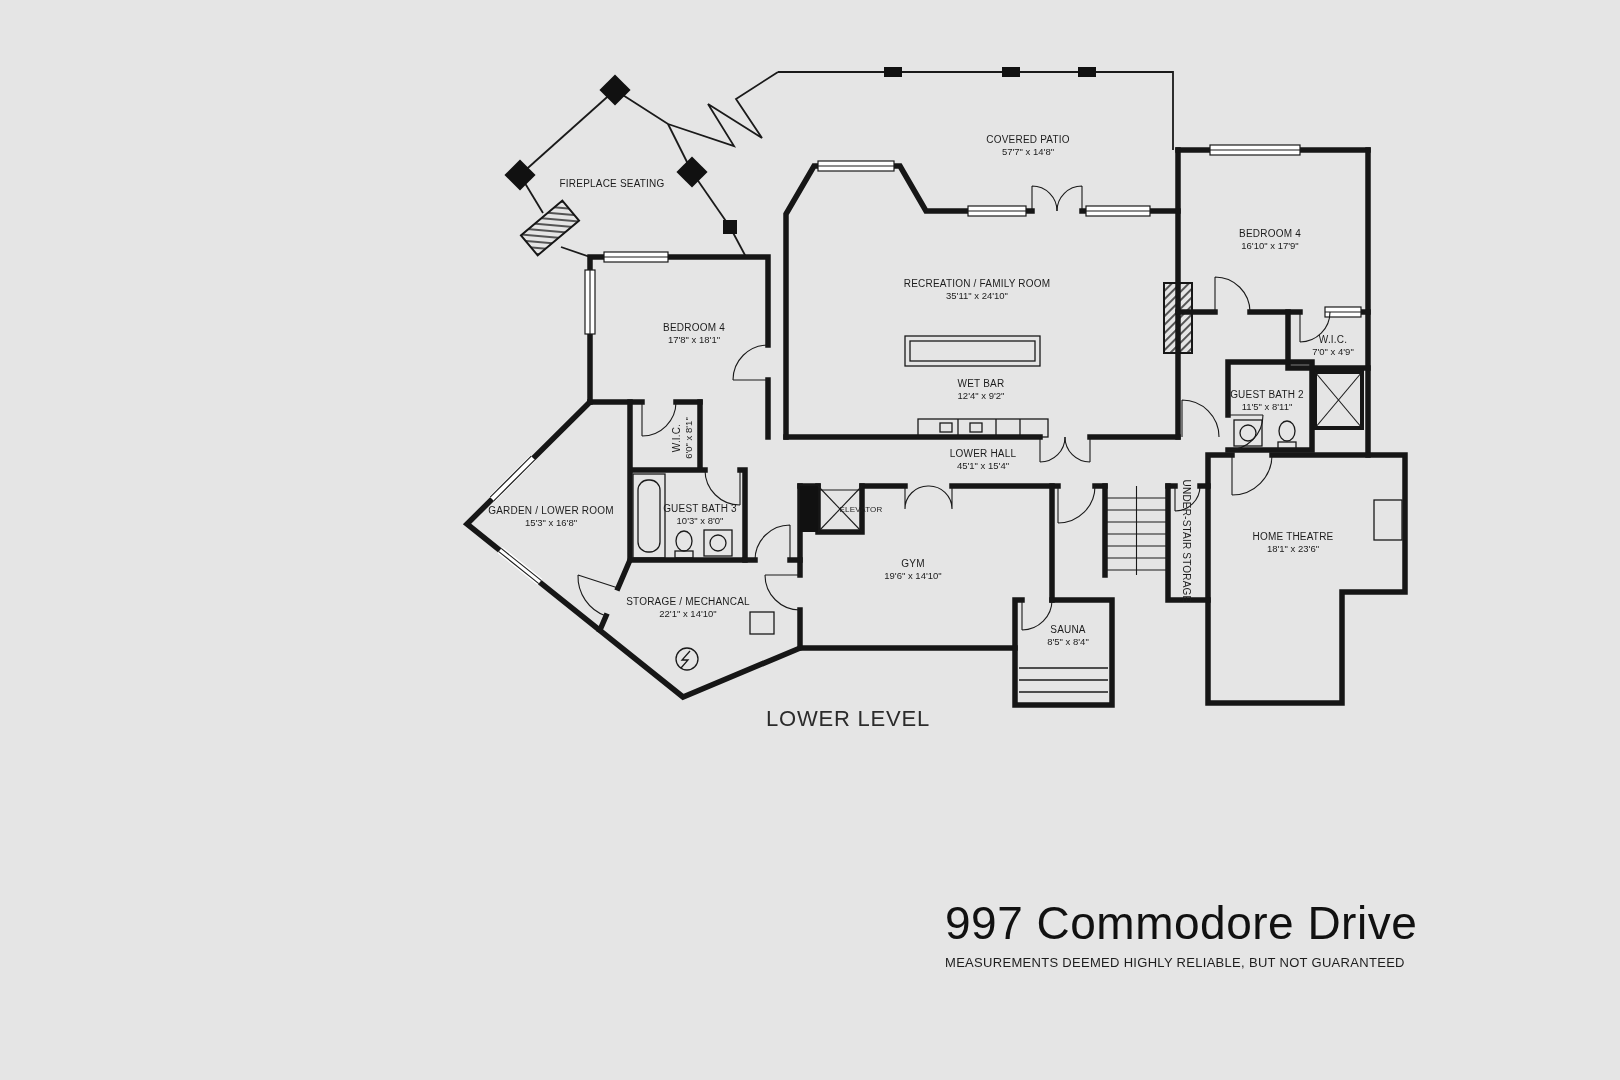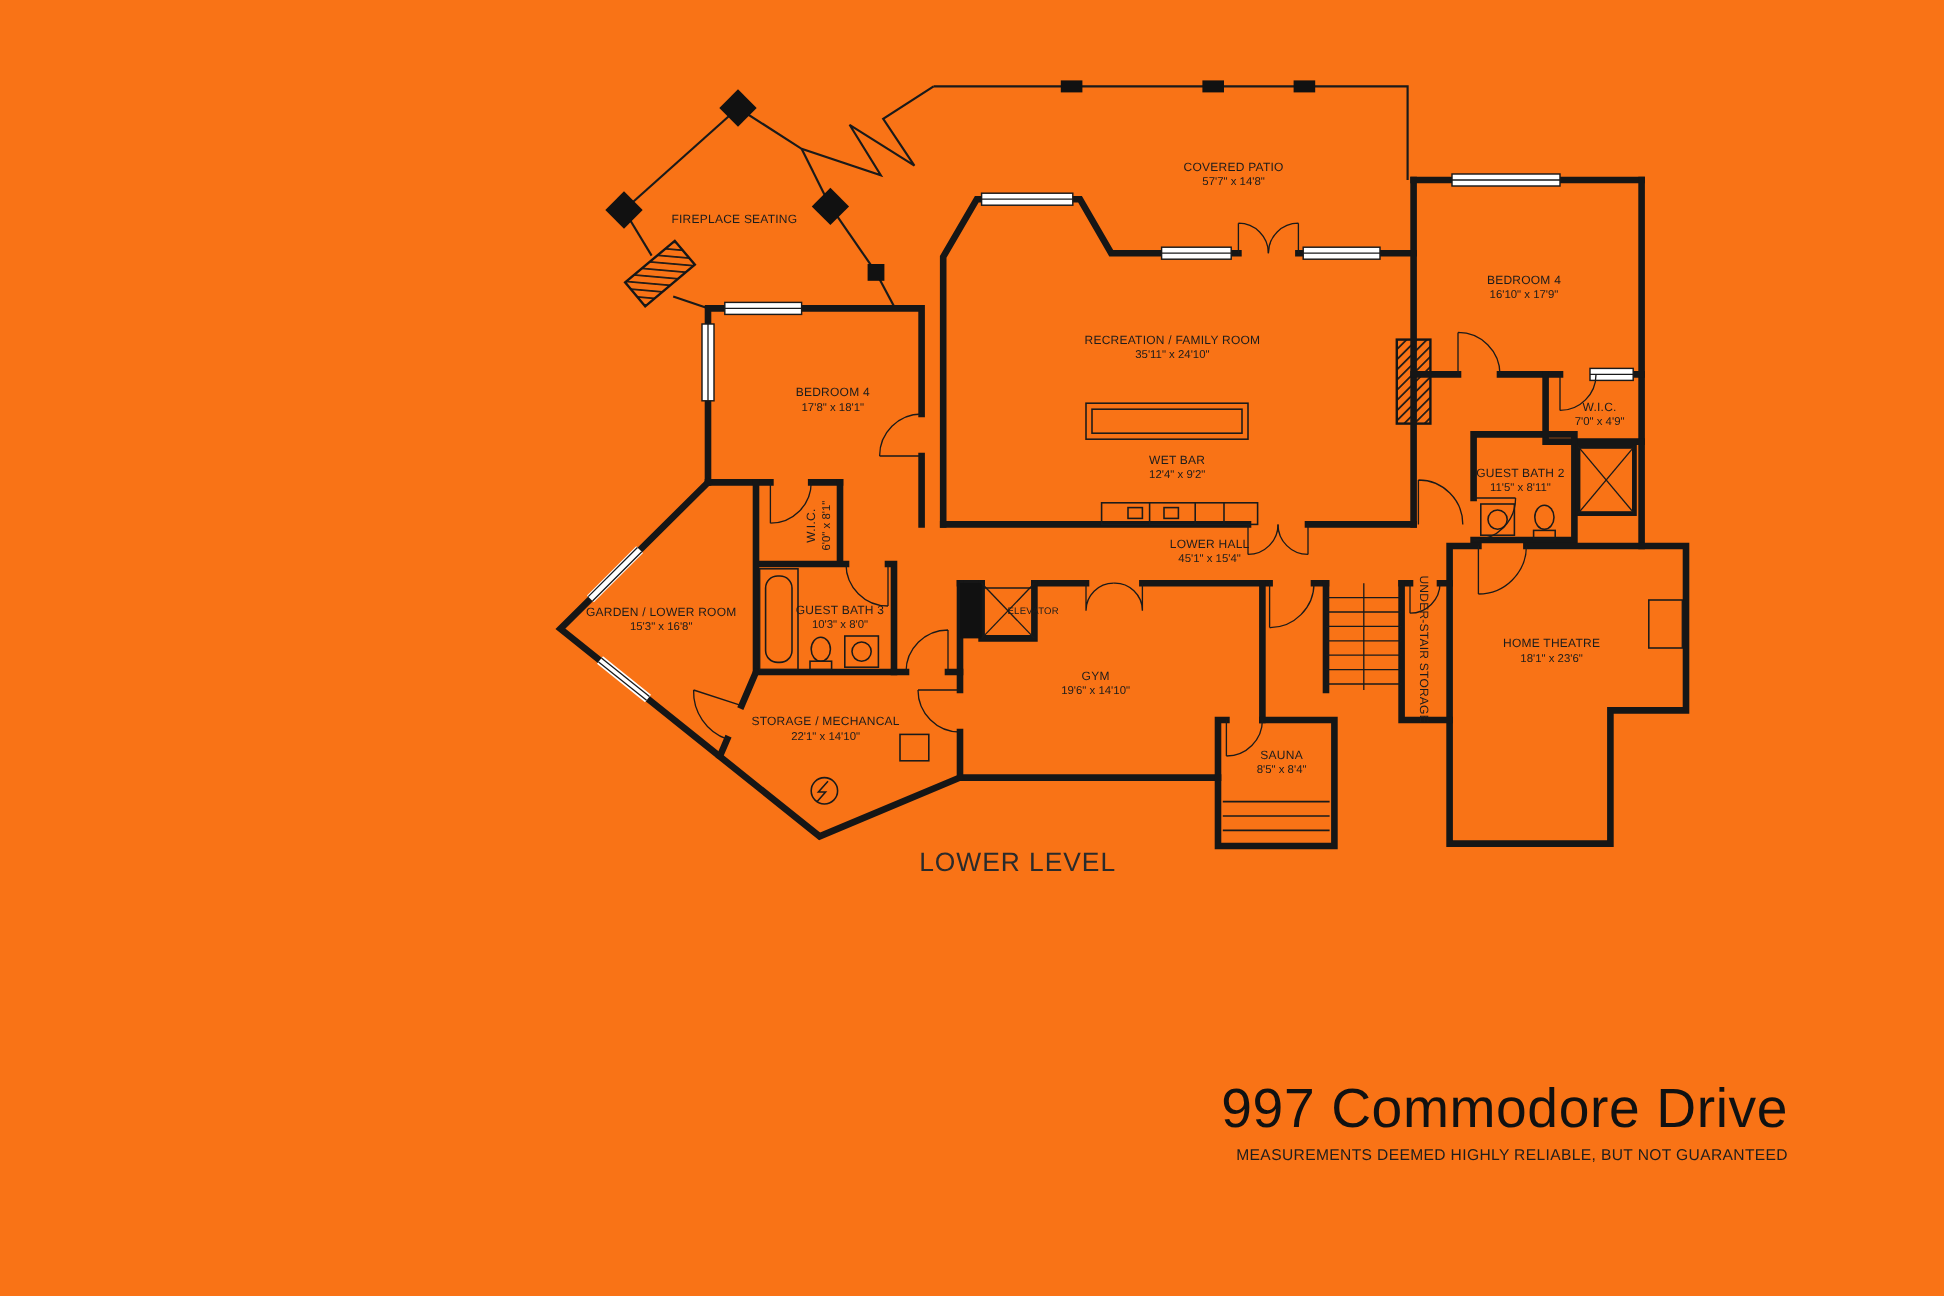--- a/index.html
+++ b/index.html
@@ -1,19 +1,19 @@
 <!DOCTYPE html>
 <html><head>
 <meta charset="utf-8">
 <style>
   html,body{margin:0;padding:0;background:#ffffff;}
   .canvas{
     position:relative;
     width:1620px;height:1080px;
-    background:#f97316;
+    background:#e5e5e5;
     font-family:"Liberation Sans", sans-serif;
     overflow:hidden;
   }
   svg.plan{position:absolute;left:0;top:0;}
   .walls{stroke:#161616;stroke-width:5.5;fill:none;stroke-linecap:square;}
   .midwalls{stroke:#161616;stroke-width:4;fill:none;stroke-linecap:square;}
   .thin{stroke:#1a1a1a;stroke-width:1.8;fill:none;}
   .door{stroke:#1a1a1a;stroke-width:1.1;fill:none;}
   .fixture{stroke:#1a1a1a;stroke-width:1.3;fill:none;}
   .treads{stroke:#1a1a1a;stroke-width:1.1;fill:none;}
@@ -28,21 +28,21 @@
   .label .rname{display:block;font-size:10px;letter-spacing:.2px;font-weight:500;}
   .label .rdims{display:block;font-size:9.5px;font-weight:400;}
   .label.small .rname{font-size:8px;margin-left:44px;}
   .rot-ccw{transform:translate(-50%,-50%) rotate(-90deg);}
   .rot-cw{transform:translate(-50%,-50%) rotate(90deg);}
   .level-label{
     position:absolute;transform:translate(-50%,-50%);
     font-size:22px;letter-spacing:.8px;color:#2b2b2b;white-space:nowrap;
   }
   .title-block{
-    position:absolute;left:945px;top:898px;width:545px;text-align:right;color:#111;
+    position:absolute;left:945px;top:898px;width:545px;text-align:left;color:#111;
   }
   .title-block .addr{font-size:46px;font-weight:400;letter-spacing:.5px;line-height:1.1;}
   .title-block .disc{font-size:13px;letter-spacing:.3px;margin-top:6px;color:#1d1d1d;}
 </style>
 </head>
 <body>
 
 <div class="canvas">
 
   <svg class="plan" width="1620" height="1080" viewBox="0 0 1620 1080">
@@ -269,21 +269,21 @@
     <span class="rdims">12'4" x 9'2"</span>
   </div>
   <div class="label" style="left:1333px;top:346px">
     <span class="rname">W.I.C.</span>
     <span class="rdims">7'0" x 4'9"</span>
   </div>
   <div class="label" style="left:1267px;top:401px">
     <span class="rname">GUEST BATH 2</span>
     <span class="rdims">11'5" x 8'11"</span>
   </div>
-  <div class="label" style="left:1008px;top:460px">
+  <div class="label" style="left:983px;top:460px">
     <span class="rname">LOWER HALL</span>
     <span class="rdims">45'1" x 15'4"</span>
   </div>
   <div class="label rot-ccw" style="left:683px;top:438px">
     <span class="rname">W.I.C.</span>
     <span class="rdims">6'0" x 8'1"</span>
   </div>
   <div class="label" style="left:700px;top:515px">
     <span class="rname">GUEST BATH 3</span>
     <span class="rdims">10'3" x 8'0"</span>

